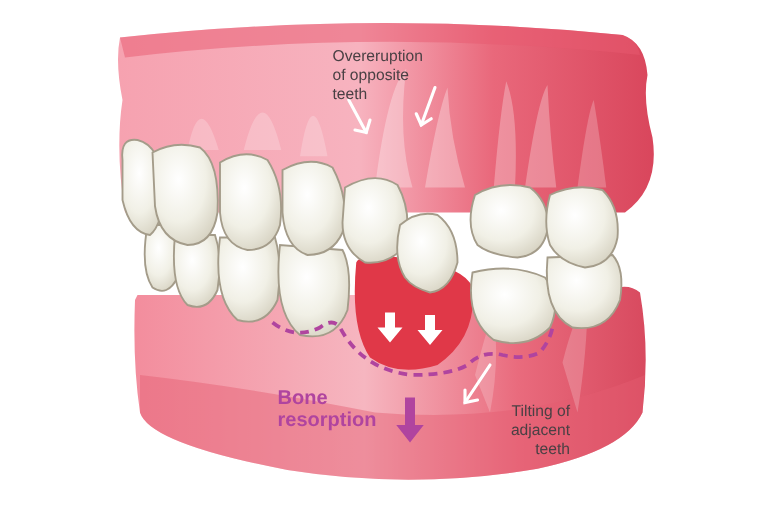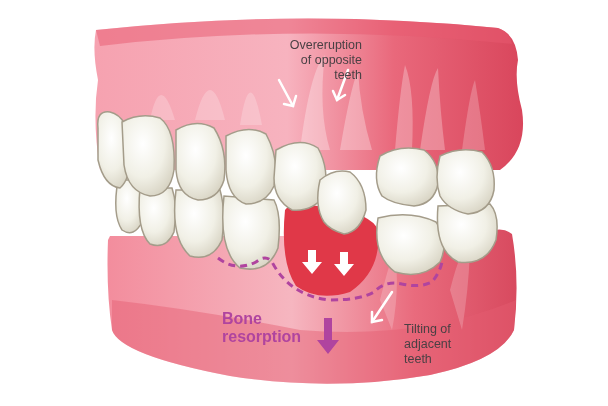--- a/index.html
+++ b/index.html
@@ -1,20 +1,20 @@
 <!DOCTYPE html>
 <html><head>
 <meta charset="utf-8">
 <style>
   html, body { margin: 0; padding: 0; background: #ffffff; }
   body { width: 608px; height: 406px; overflow: hidden; position: relative;
          font-family: "Liberation Sans", sans-serif; }
   #diagram { position: absolute; left: 0; top: 0; width: 608px; height: 406px; }
   .label { position: absolute; color: #4a4044; font-size: 12.5px; line-height: 15px;
-           text-align: right; white-space: pre-line; }
+           text-align: left; white-space: pre-line; }
   .label-bone { position: absolute; color: #b0449f; font-weight: bold;
                 font-size: 16px; line-height: 18px; text-align: left; white-space: pre-line; }
 </style>
 </head>
 <body>
 
 <svg id="diagram" viewBox="0 0 608 406" xmlns="http://www.w3.org/2000/svg">
   <defs>
     <linearGradient id="upperGum" x1="0" y1="0" x2="1" y2="0">
       <stop offset="0" stop-color="#f6a2b0"></stop>
@@ -96,15 +96,15 @@
   <path fill="#b0449f" d="M324 318 h8 v22 h7 l-11 14 l-11 -14 h7 z"></path>
 </svg>
 
 <div class="label" style="left:266px; top:38px; width:96px;">Overeruption
 of opposite
 teeth</div>
 
 <div class="label-bone" style="left:222px; top:310px; width:96px;">Bone
 resorption</div>
 
-<div class="label" style="left:404px; top:322px; width:72px; text-align:left;">Tilting of
+<div class="label" style="left:384px; top:322px; width:72px; text-align:right;">Tilting of
 adjacent
 teeth</div>
 
 </body></html>

